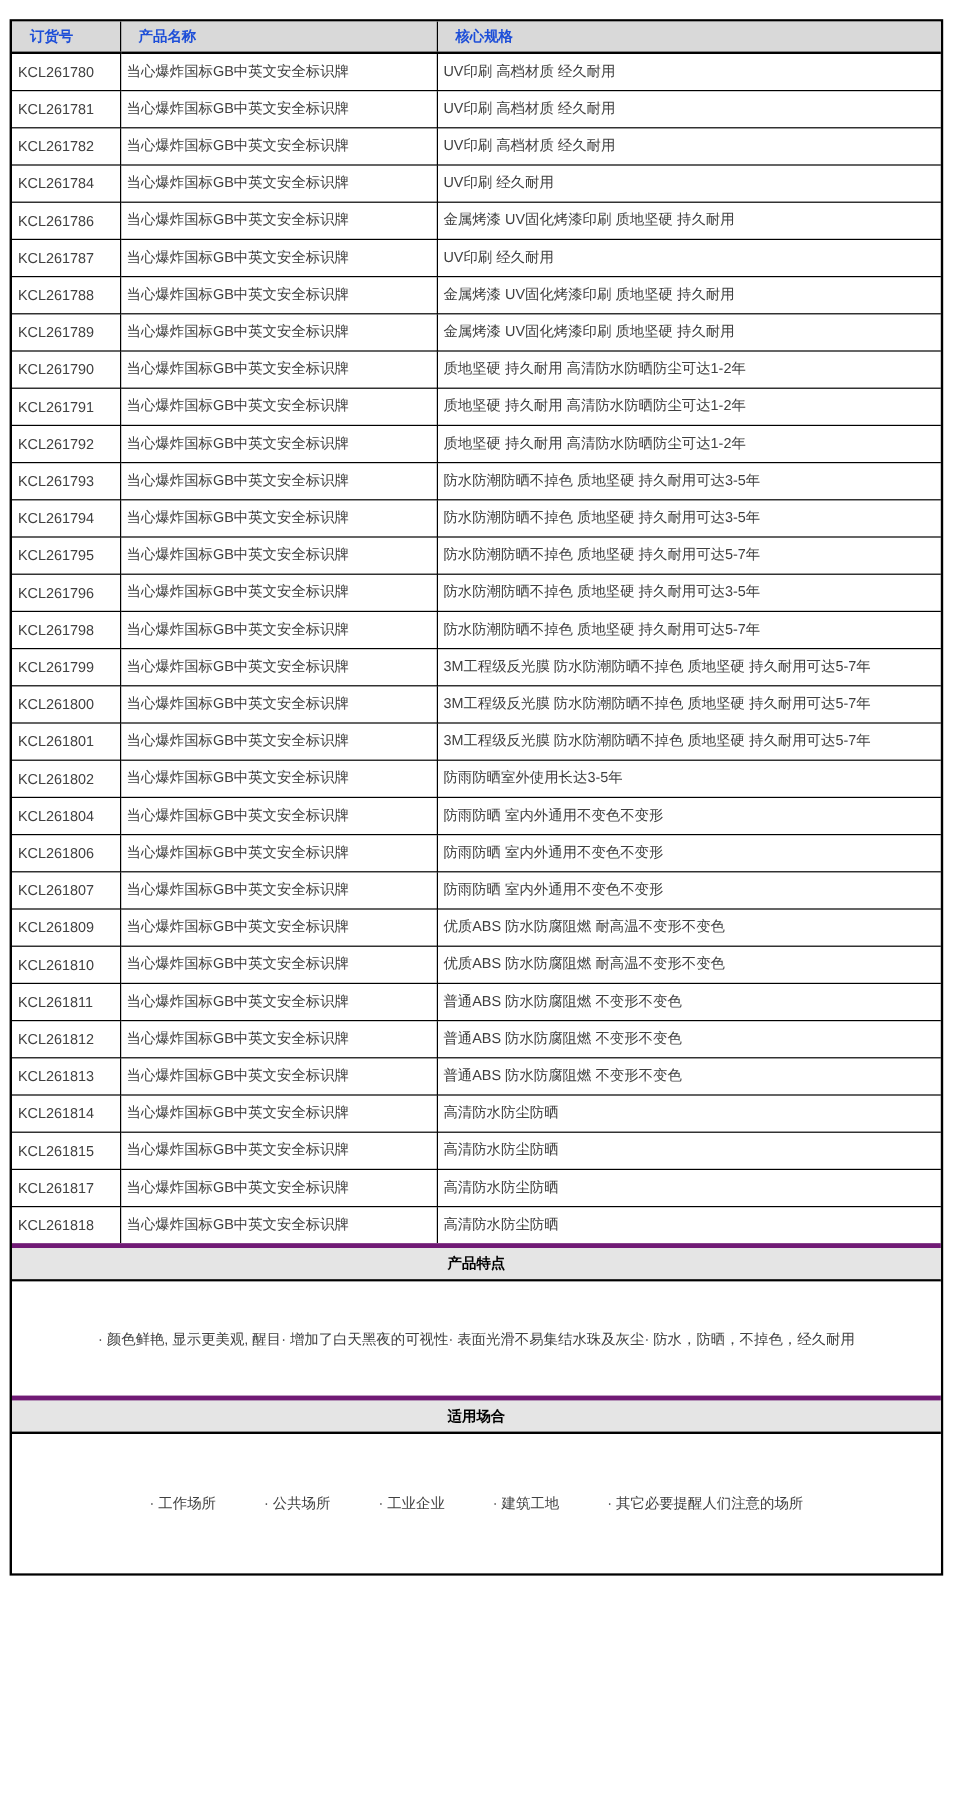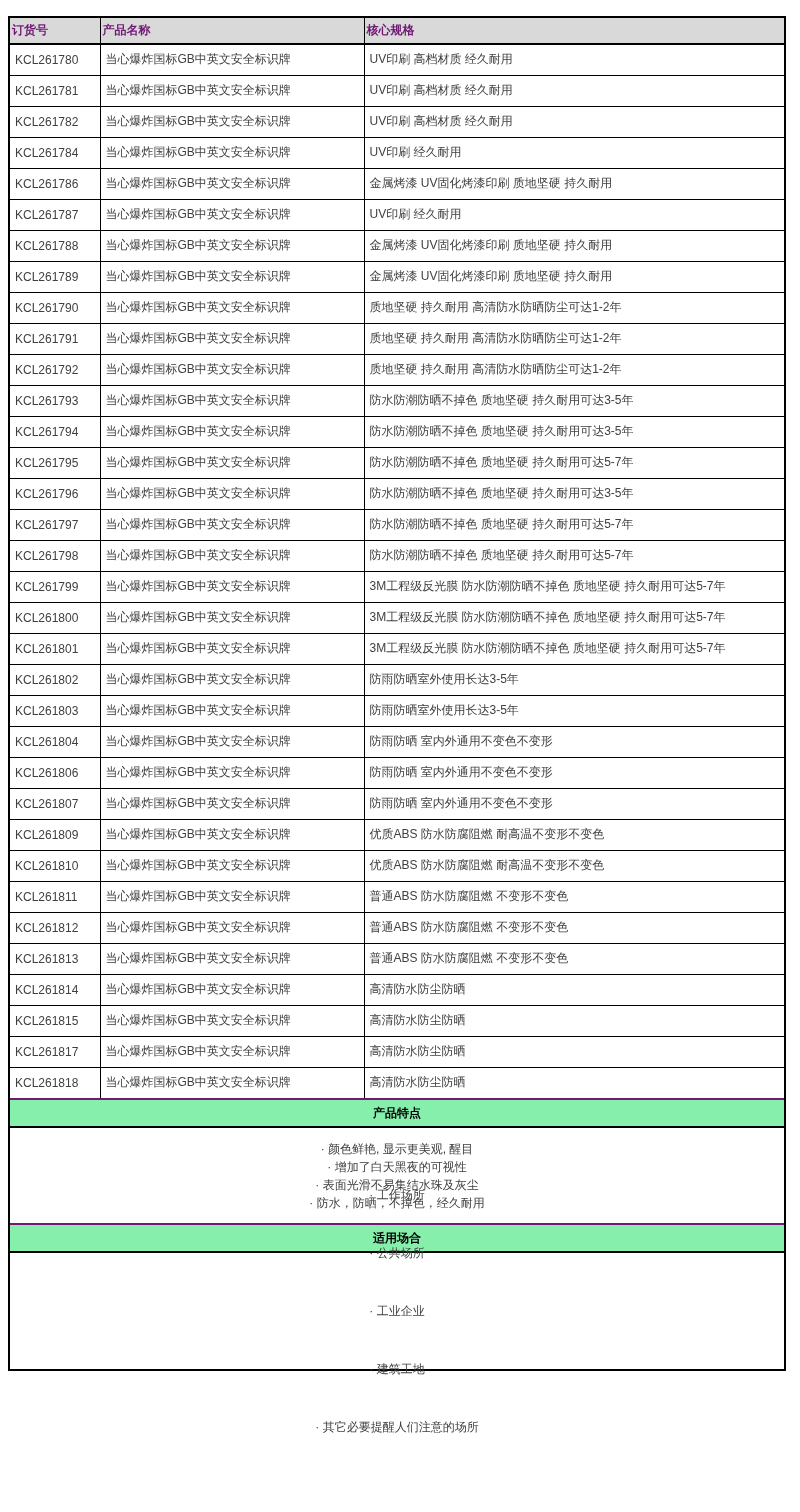--- a/index.html
+++ b/index.html
@@ -31,58 +31,58 @@
   table.spec-table col.c3 { width: 420px; }
   table.spec-table thead tr {
     height: 26px;
     background: #d9d9d9;
   }
   table.spec-table th {
     border-right: 1px solid #000000;
     border-bottom: 2px solid #000000;
     text-align: left;
     vertical-align: middle;
-    padding: 0 0 0 2px;
+    padding: 0 0 0 15px;
     font-size: 12px;
     font-weight: bold;
-    color: #701a75;
+    color: #1d4ed8;
   }
   table.spec-table th:last-child,
   table.spec-table td:last-child { border-right: none; }
   table.spec-table tbody tr { height: 31px; }
   table.spec-table td {
     border-right: 1px solid #000000;
     border-bottom: 1px solid #000000;
     vertical-align: middle;
     padding: 0 0 0 5px;
     font-size: 12px;
     color: #404040;
     overflow: hidden;
     white-space: nowrap;
   }
   table.spec-table tbody tr:last-child td { border-bottom: none; }
   .section-header {
     height: 26px;
-    background: #86efac;
-    border-top: 2px solid #701a75;
+    background: #e5e5e5;
+    border-top: 4px solid #701a75;
     border-bottom: 2px solid #000000;
     display: flex;
     align-items: center;
     justify-content: center;
     font-size: 12px;
     font-weight: bold;
     color: #000000;
   }
   .bullet-block {
     background: #ffffff;
     text-align: center;
     font-size: 12px;
     color: #404040;
     display: flex;
-    flex-direction: column;
+    flex-direction: row;
     align-items: center;
     justify-content: center;
   }
   .bullet-block.features { height: 95px; }
   .bullet-block.occasions { height: 116px; gap: 40px; }
   .bullet-line {
     line-height: 18px;
     white-space: pre;
   }
 </style>
@@ -190,33 +190,28 @@
     <td>当心爆炸国标GB中英文安全标识牌</td>
     <td>防水防潮防晒不掉色 质地坚硬 持久耐用可达5-7年</td>
   </tr>
 
   <tr>
     <td>KCL261796</td>
     <td>当心爆炸国标GB中英文安全标识牌</td>
     <td>防水防潮防晒不掉色 质地坚硬 持久耐用可达3-5年</td>
   </tr>
 
-  <tr>
-    <td>KCL261797</td>
+
+  <tr>
+    <td>KCL261798</td>
     <td>当心爆炸国标GB中英文安全标识牌</td>
     <td>防水防潮防晒不掉色 质地坚硬 持久耐用可达5-7年</td>
   </tr>
 
   <tr>
-    <td>KCL261798</td>
-    <td>当心爆炸国标GB中英文安全标识牌</td>
-    <td>防水防潮防晒不掉色 质地坚硬 持久耐用可达5-7年</td>
-  </tr>
-
-  <tr>
     <td>KCL261799</td>
     <td>当心爆炸国标GB中英文安全标识牌</td>
     <td>3M工程级反光膜 防水防潮防晒不掉色 质地坚硬 持久耐用可达5-7年</td>
   </tr>
 
   <tr>
     <td>KCL261800</td>
     <td>当心爆炸国标GB中英文安全标识牌</td>
     <td>3M工程级反光膜 防水防潮防晒不掉色 质地坚硬 持久耐用可达5-7年</td>
   </tr>
@@ -226,25 +221,20 @@
     <td>当心爆炸国标GB中英文安全标识牌</td>
     <td>3M工程级反光膜 防水防潮防晒不掉色 质地坚硬 持久耐用可达5-7年</td>
   </tr>
 
   <tr>
     <td>KCL261802</td>
     <td>当心爆炸国标GB中英文安全标识牌</td>
     <td>防雨防晒室外使用长达3-5年</td>
   </tr>
 
-  <tr>
-    <td>KCL261803</td>
-    <td>当心爆炸国标GB中英文安全标识牌</td>
-    <td>防雨防晒室外使用长达3-5年</td>
-  </tr>
 
   <tr>
     <td>KCL261804</td>
     <td>当心爆炸国标GB中英文安全标识牌</td>
     <td>防雨防晒 室内外通用不变色不变形</td>
   </tr>
 
 
   <tr>
     <td>KCL261806</td>

